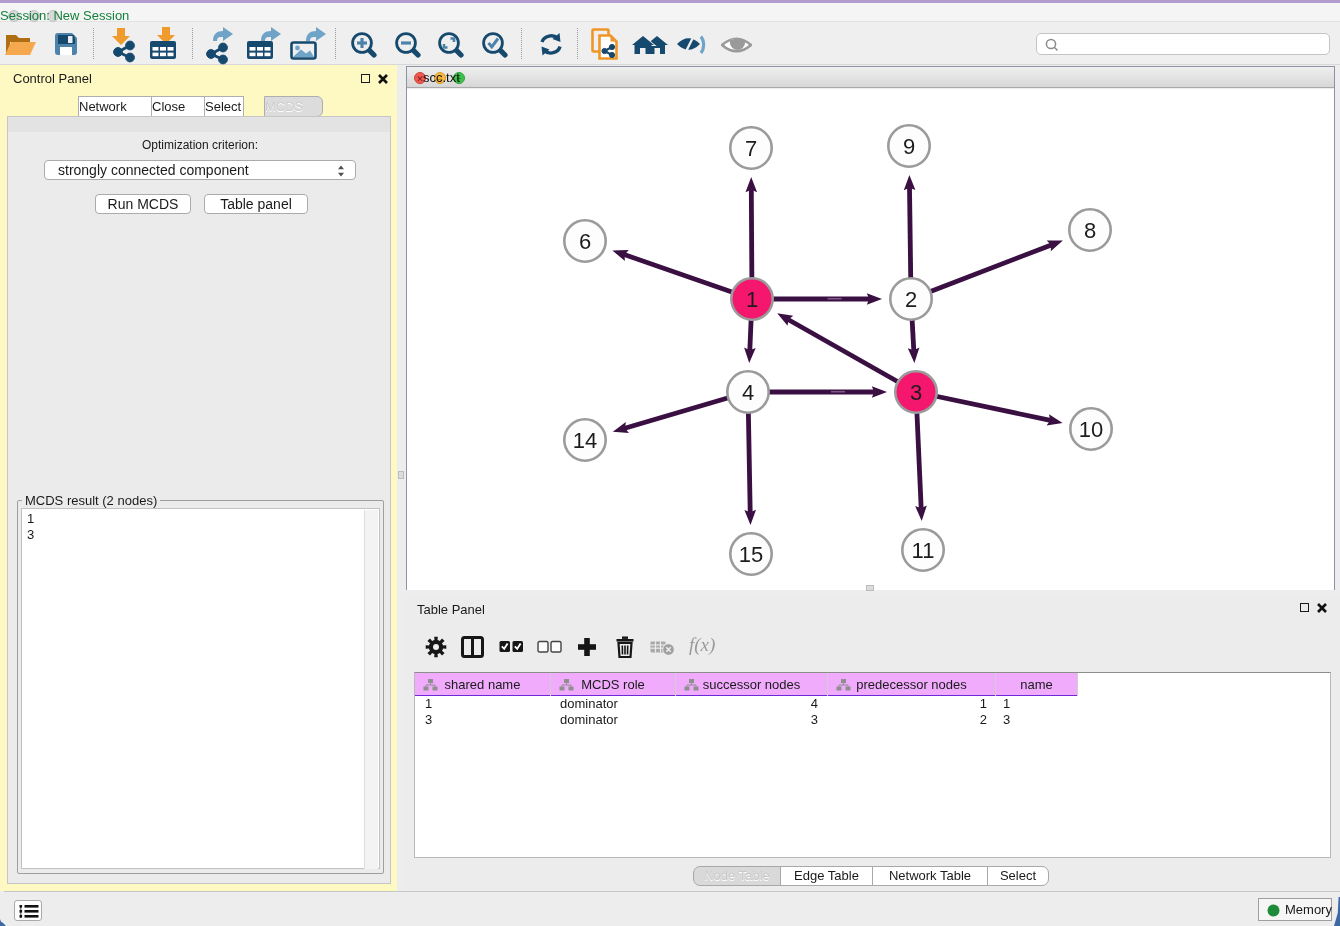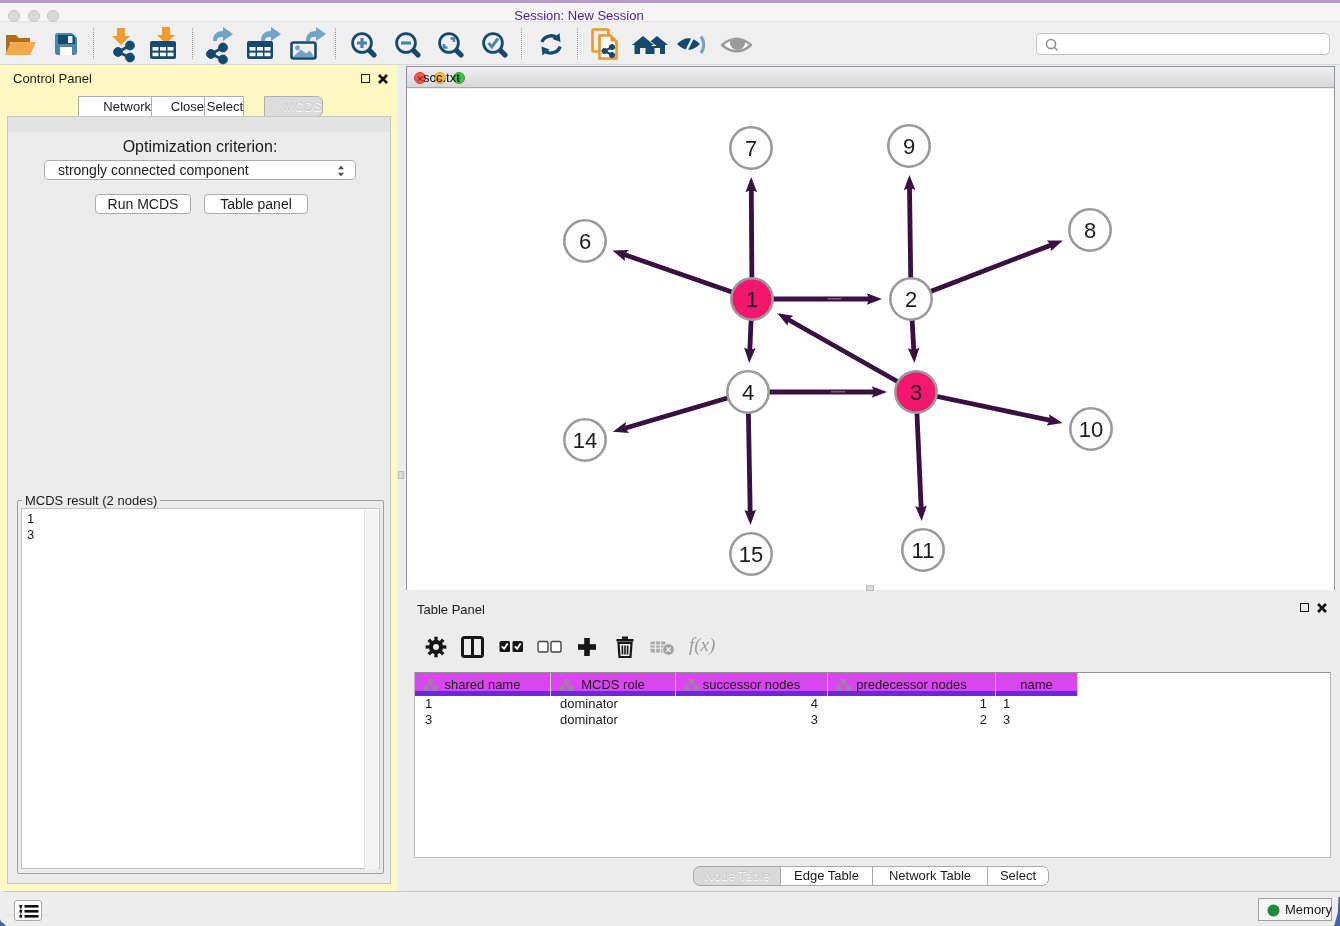--- a/index.html
+++ b/index.html
@@ -1,48 +1,48 @@
 <!DOCTYPE html>
 <html><head><meta charset="utf-8"><style>
 *{margin:0;padding:0;box-sizing:border-box}
 html,body{width:1340px;height:926px;overflow:hidden}
 body{font-family:"Liberation Sans",sans-serif;font-size:13px;color:#1a1a1a;background:#ededed;position:relative}
 .abs{position:absolute}
 #topline{left:0;top:0;width:1340px;height:3px;background:#b49dce}
 #titlebar{left:0;top:3px;width:1340px;height:19px;background:#f5f5f5;border-bottom:1px solid #e2e2e2}
 .tl{position:absolute;top:7px;width:12px;height:12px;border-radius:50%;background:#d9d9d9;border:1px solid #c3c3c3}
-#apptitle{position:absolute;top:3px;left:0;width:1158px;text-align:center;color:#4c1d95;line-height:19px}
+#apptitle{position:absolute;top:3px;left:0;width:1158px;text-align:left;color:#15803d;line-height:19px}
 #toolbar{left:0;top:22px;width:1340px;height:43px;background:#efefef;border-bottom:1px solid #d8d8d8}
 .vsep{position:absolute;top:6px;height:31px;width:0;border-left:1px dotted #9a9a9a}
 #search{left:1036px;top:11px;width:294px;height:22px;background:#fff;border:1px solid #c4c4c4;border-radius:5px}
 
 #cpanel{left:0;top:65px;width:397px;height:826px;background:#fef9c3}
 #cphead{position:absolute;left:13px;top:6px}
 .minisq{position:absolute;width:9px;height:9px;border:1.5px solid #1a1a1a;background:transparent}
-.tab{position:absolute;top:31px;height:21px;background:#fff;border:1px solid #aeaeae;text-align:right;line-height:19px}
+.tab{position:absolute;top:31px;height:21px;background:#fff;border:1px solid #aeaeae;text-align:left;line-height:19px}
 #tabpane{position:absolute;left:7px;top:51px;width:384px;height:768px;border:1px solid #c6c6c6;background:#ebebeb}
 #tabpane .band{position:absolute;left:0;top:0;width:100%;height:15px;background:#e3e3e3}
-#optlab{position:absolute;left:0;top:21px;width:384px;text-align:center;font-size:16px}
+#optlab{position:absolute;left:0;top:21px;width:384px;text-align:center;font-size:12px}
 #combo{position:absolute;left:36px;top:43px;width:312px;height:20px;background:#fff;border:1px solid #ababab;border-radius:4px;font-size:14px;line-height:18px;padding-left:13px}
 .btn{position:absolute;top:77px;height:20px;background:#fff;border:1px solid #ababab;border-radius:4px;text-align:center;font-size:14px;line-height:18px}
 #fieldset{position:absolute;left:9px;top:383px;width:367px;height:374px;border:1px solid #9f9f9f;border-radius:2px}
 #legend{position:absolute;left:4px;top:-8px;background:#ebebeb;padding:0 3px}
 #resultbox{position:absolute;left:3px;top:7px;width:359px;height:361px;background:#fff;border:1px solid #c2c2c2}
 #vscroll{position:absolute;right:1px;top:1px;width:14px;height:359px;background:#f3f3f3;border-left:1px solid #dedede}
 
 #netwin{left:406px;top:66px;width:929px;height:524px;border:1px solid #8b93a4}
 #nettitle{position:absolute;left:0;top:0;width:927px;height:21px;background:linear-gradient(#efefef,#d7d7d7);border-bottom:1px solid #a9a9a9}
 #nettext{position:absolute;left:16px;top:0;width:100%;text-align:left;line-height:21px;color:#111}
 .mac{position:absolute;top:4.5px;width:12px;height:12px;border-radius:50%;font:9px/12px "Liberation Sans",sans-serif;text-align:center}
 #canvas{position:absolute;left:0;top:22px;width:927px;height:501px;background:#fff}
 
 #tpanel{left:406px;top:597px;width:934px;height:294px;background:#ececec}
 #tphead{position:absolute;left:11px;top:5px}
 #tptable{position:absolute;left:8px;top:75px;width:917px;height:186px;background:#fff;border:1px solid #b9b9b9;border-top:1.5px solid #8d8d8d}
-#thead{position:absolute;left:0;top:0;width:662px;height:23px;background:#d946ef;border-bottom:5px solid #6d28d9}
+#thead{position:absolute;left:0;top:0;width:662px;height:23px;background:#f0abfc;border-bottom:1px solid #6d28d9}
 .thcell{position:absolute;top:0;height:23px;border-right:1px solid #cfcfcf;text-align:center;line-height:23px}
 .tcell{position:absolute;height:18px;line-height:18px}
 .tab2{position:absolute;top:269px;height:20px;background:#fff;border:1px solid #a8a8a8;text-align:center;line-height:18px}
 
 #status{left:4px;top:891px;width:1340px;height:35px;background:#ededed;border-top:1px solid #c6c6c6}
 #lbtn{position:absolute;left:10px;top:8px;width:28px;height:21px;background:#fdfdfd;border:1px solid #a9a9a9;border-radius:3px}
 #membtn{position:absolute;left:1254px;top:6px;width:74px;height:23px;background:#f6f6f6;border:1px solid #9f9f9f;line-height:21px}
 .seltab{background:#dcdcdc !important;color:#cdcdcd;text-shadow:0 1px 0 #fff}
 </style></head>
 <body>

